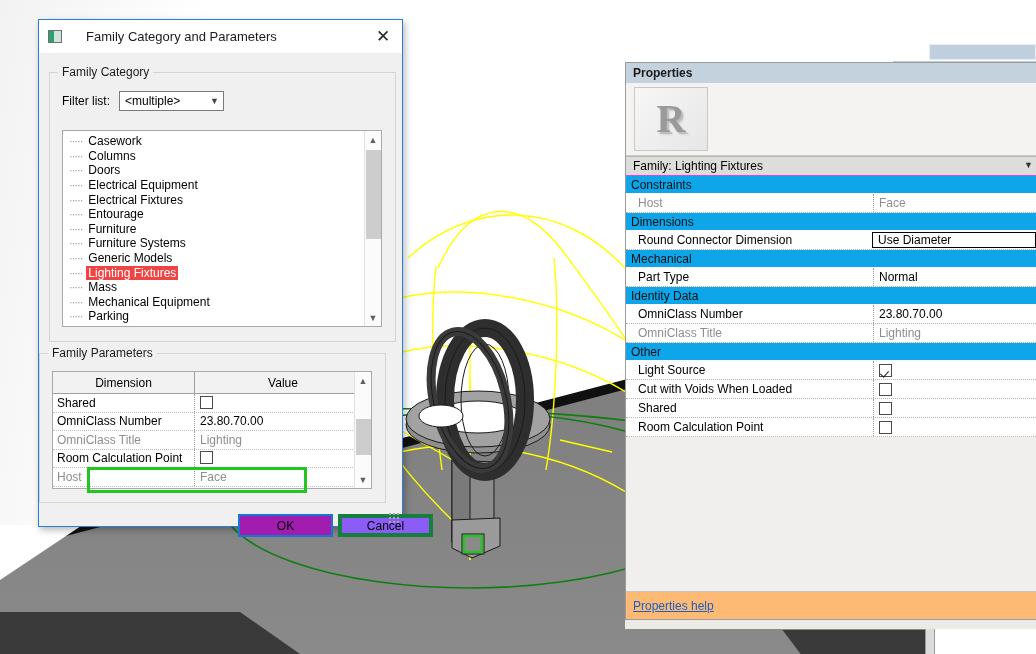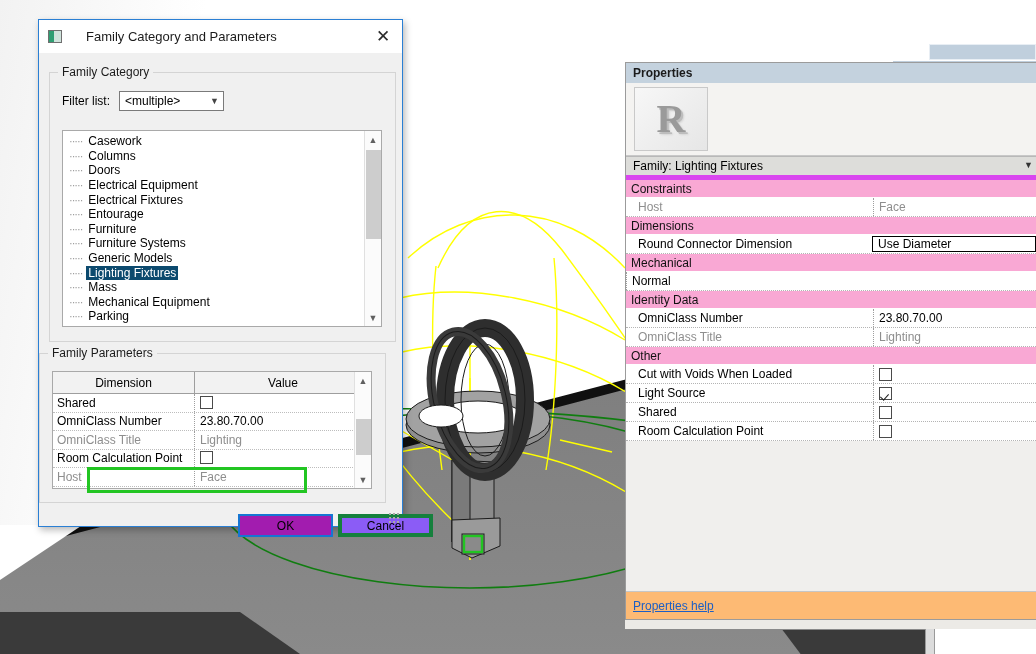--- a/index.html
+++ b/index.html
@@ -43,25 +43,25 @@
   }
   .props-title{height:20px;background:#c4d2de;display:flex;align-items:center;
     padding-left:7px;font-weight:bold;font-size:12px;color:#1b1b1b;}
   .props-preview{height:72px;background:#f4f3f1;border-bottom:1px solid #c8c8c8;
     display:flex;align-items:center;padding-left:8px;}
   .revit-thumb{width:72px;height:62px;background:linear-gradient(135deg,#f7f7f7,#e6e6e6);
     border:1px solid #c9c9c9;display:flex;align-items:center;justify-content:center;}
   .revit-r{font-family:"Liberation Serif","DejaVu Serif",serif;font-weight:bold;font-size:40px;
     color:#9a9a9a;text-shadow:2px 2px 0 #bdbdbd,3px 3px 2px #d6d6d6;line-height:1;}
   .type-selector{height:18px;background:#ddddda;border-top:1px solid #b8b8b8;
-    border-bottom:5px solid #d946ef;display:flex;align-items:center;
+    border-bottom:1px solid #d946ef;display:flex;align-items:center;
     padding-left:7px;font-size:12px;position:relative;}
   .type-selector .caret{position:absolute;right:3px;top:3px;font-size:9px;color:#333;}
   .prop-rows{background:#ffffff;}
-  .prop-group{height:17px;background:#f9a8d4;border-bottom:1px solid #ffffff;
+  .prop-group{height:17px;background:#0ea5e9;border-bottom:1px solid #ffffff;
     display:flex;align-items:center;padding-left:5px;font-size:12px;color:#111;}
   .prop-row{height:18px;display:flex;align-items:center;border-bottom:1px dotted #b4b4b4;
     background:#ffffff;}
   .prop-name{width:247px;padding-left:12px;font-size:12px;box-sizing:border-box;}
   .prop-val{flex:1;padding-left:5px;font-size:12px;border-left:1px dotted #9e9e9e;
     box-sizing:border-box;height:18px;line-height:18px;}
   .prop-row.readonly .prop-name,.prop-row.readonly .prop-val{color:#8e8e8e;}
   .prop-val.editing{border:1px solid #000;height:16px;line-height:14px;margin-left:-1px;
     background:#fff;}
   .cbox{display:inline-block;width:11px;height:11px;border:1px solid #4a4a4a;background:#fff;
@@ -95,21 +95,21 @@
     align-items:center;justify-content:space-between;padding:0 4px 0 5px;font-size:12px;
     box-sizing:border-box;cursor:pointer;}
   .combo .caret{font-size:9px;color:#444;}
   .listbox{position:absolute;left:12px;top:57px;width:320px;height:197px;background:#fff;
     border:1px solid #a9a9a9;box-sizing:border-box;overflow:hidden;}
   .list-scroll{padding:3px 0 0 0;}
   .li{height:14.6px;display:flex;align-items:center;font-size:12px;padding-left:6px;
     white-space:nowrap;cursor:pointer;}
   .li .tw{color:#9a9a9a;font-size:11px;letter-spacing:-1px;margin-right:4px;}
   .li .lbl{padding:0 2px;}
-  .li.sel .lbl{background:#0c4a6e;color:#fff;}
+  .li.sel .lbl{background:#ef4444;color:#fff;}
   
   .vsb{position:absolute;right:0;top:0;width:17px;height:100%;background:#fbfbfb;
     border-left:1px solid #e0e0e0;box-sizing:border-box;}
   .vsb .arr{height:17px;display:flex;align-items:center;justify-content:center;
     font-size:9px;color:#606060;cursor:pointer;}
   .vsb .arr.bot{position:absolute;bottom:0;width:100%;}
   .vsb .thumb{position:absolute;left:1px;width:15px;background:#cdcdcd;cursor:pointer;}
   #grp-params{left:0;top:333px;width:345px;height:148px;text-align:right;}
   .ptable{position:absolute;left:12px;top:17px;width:320px;height:118px;background:#fff;
     border:1px solid #a9a9a9;box-sizing:border-box;overflow:hidden;}
@@ -221,39 +221,40 @@
         <div class="prop-name">Host</div>
         <div class="prop-val">Face</div>
       </div>
       <div class="prop-group">Dimensions</div>
       <div class="prop-row">
         <div class="prop-name">Round Connector Dimension</div>
         <div class="prop-val editing">Use Diameter</div>
       </div>
       <div class="prop-group">Mechanical</div>
       <div class="prop-row">
+        <div class="prop-name">Part Type</div>
         <div class="prop-val">Normal</div>
       </div>
       <div class="prop-group">Identity Data</div>
       <div class="prop-row">
         <div class="prop-name">OmniClass Number</div>
         <div class="prop-val">23.80.70.00</div>
       </div>
       <div class="prop-row readonly">
         <div class="prop-name">OmniClass Title</div>
         <div class="prop-val">Lighting</div>
       </div>
       <div class="prop-group">Other</div>
       <div class="prop-row">
+        <div class="prop-name">Light Source</div>
+        <div class="prop-val"><span class="cbox checked"></span></div>
+      </div>
+      <div class="prop-row">
         <div class="prop-name">Cut with Voids When Loaded</div>
         <div class="prop-val"><span class="cbox"></span></div>
-      </div>
-      <div class="prop-row">
-        <div class="prop-name">Light Source</div>
-        <div class="prop-val"><span class="cbox checked"></span></div>
       </div>
       <div class="prop-row">
         <div class="prop-name">Shared</div>
         <div class="prop-val"><span class="cbox"></span></div>
       </div>
       <div class="prop-row">
         <div class="prop-name">Room Calculation Point</div>
         <div class="prop-val"><span class="cbox"></span></div>
       </div>
     </div>

